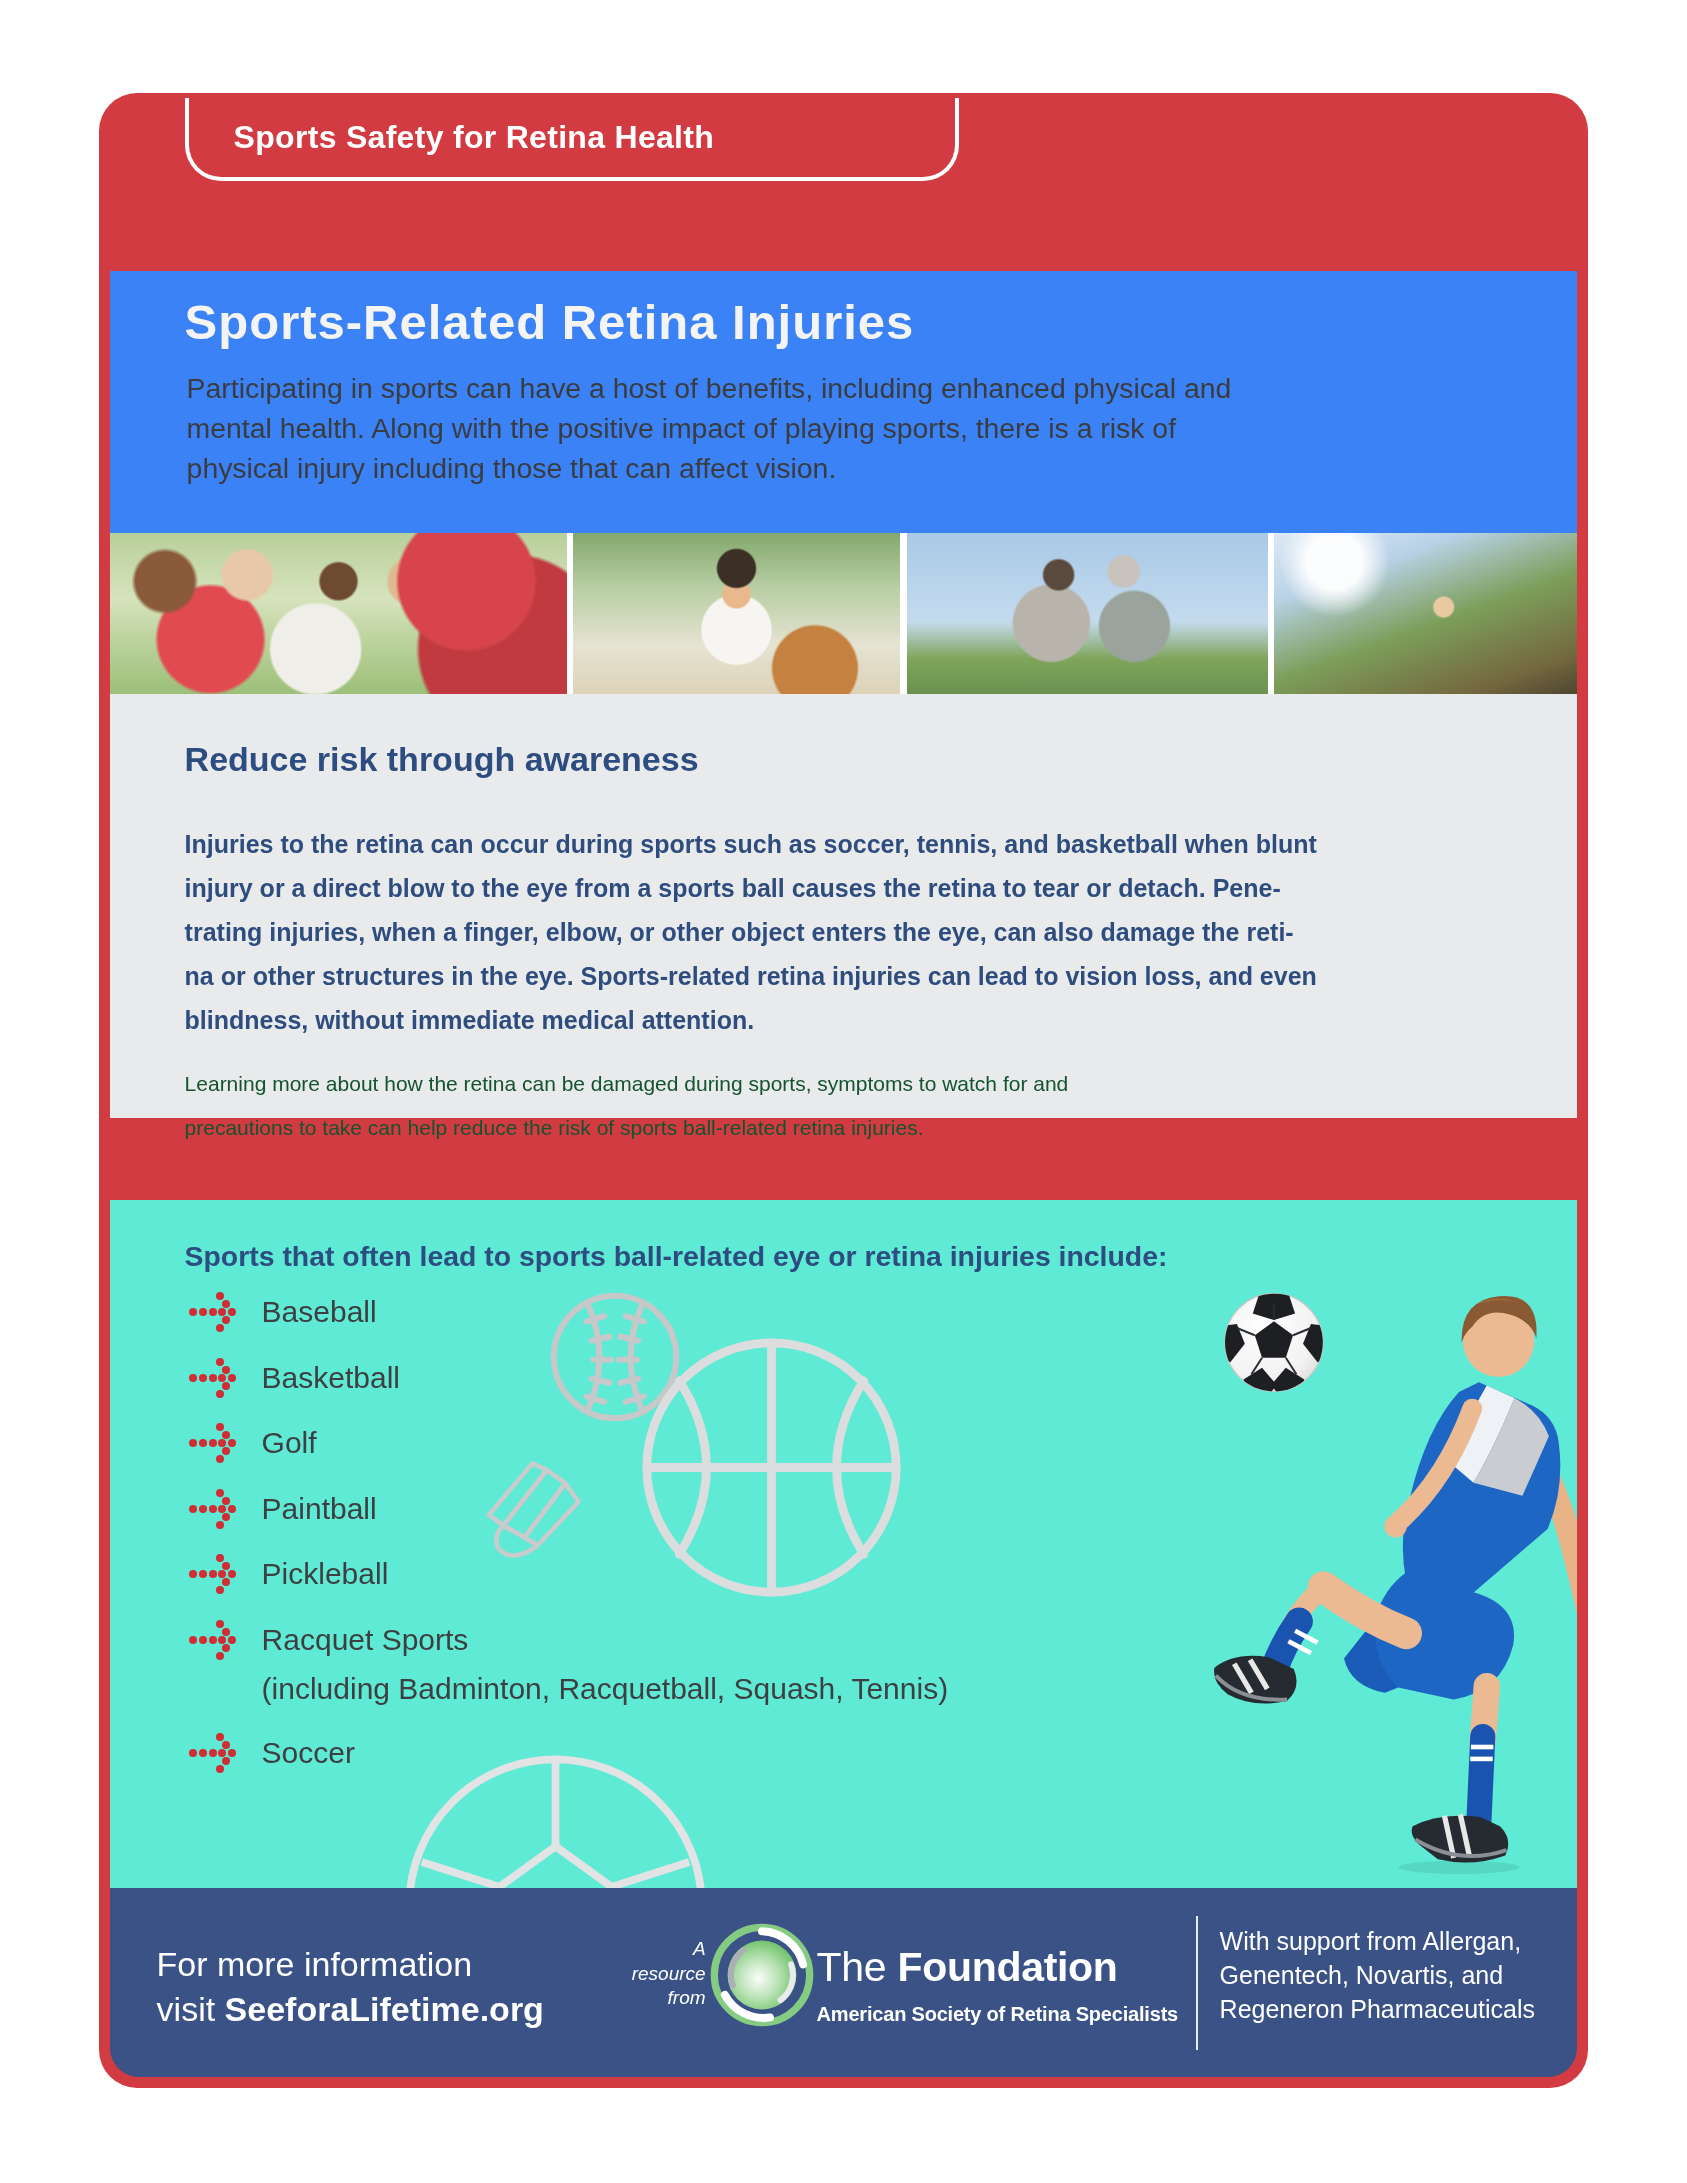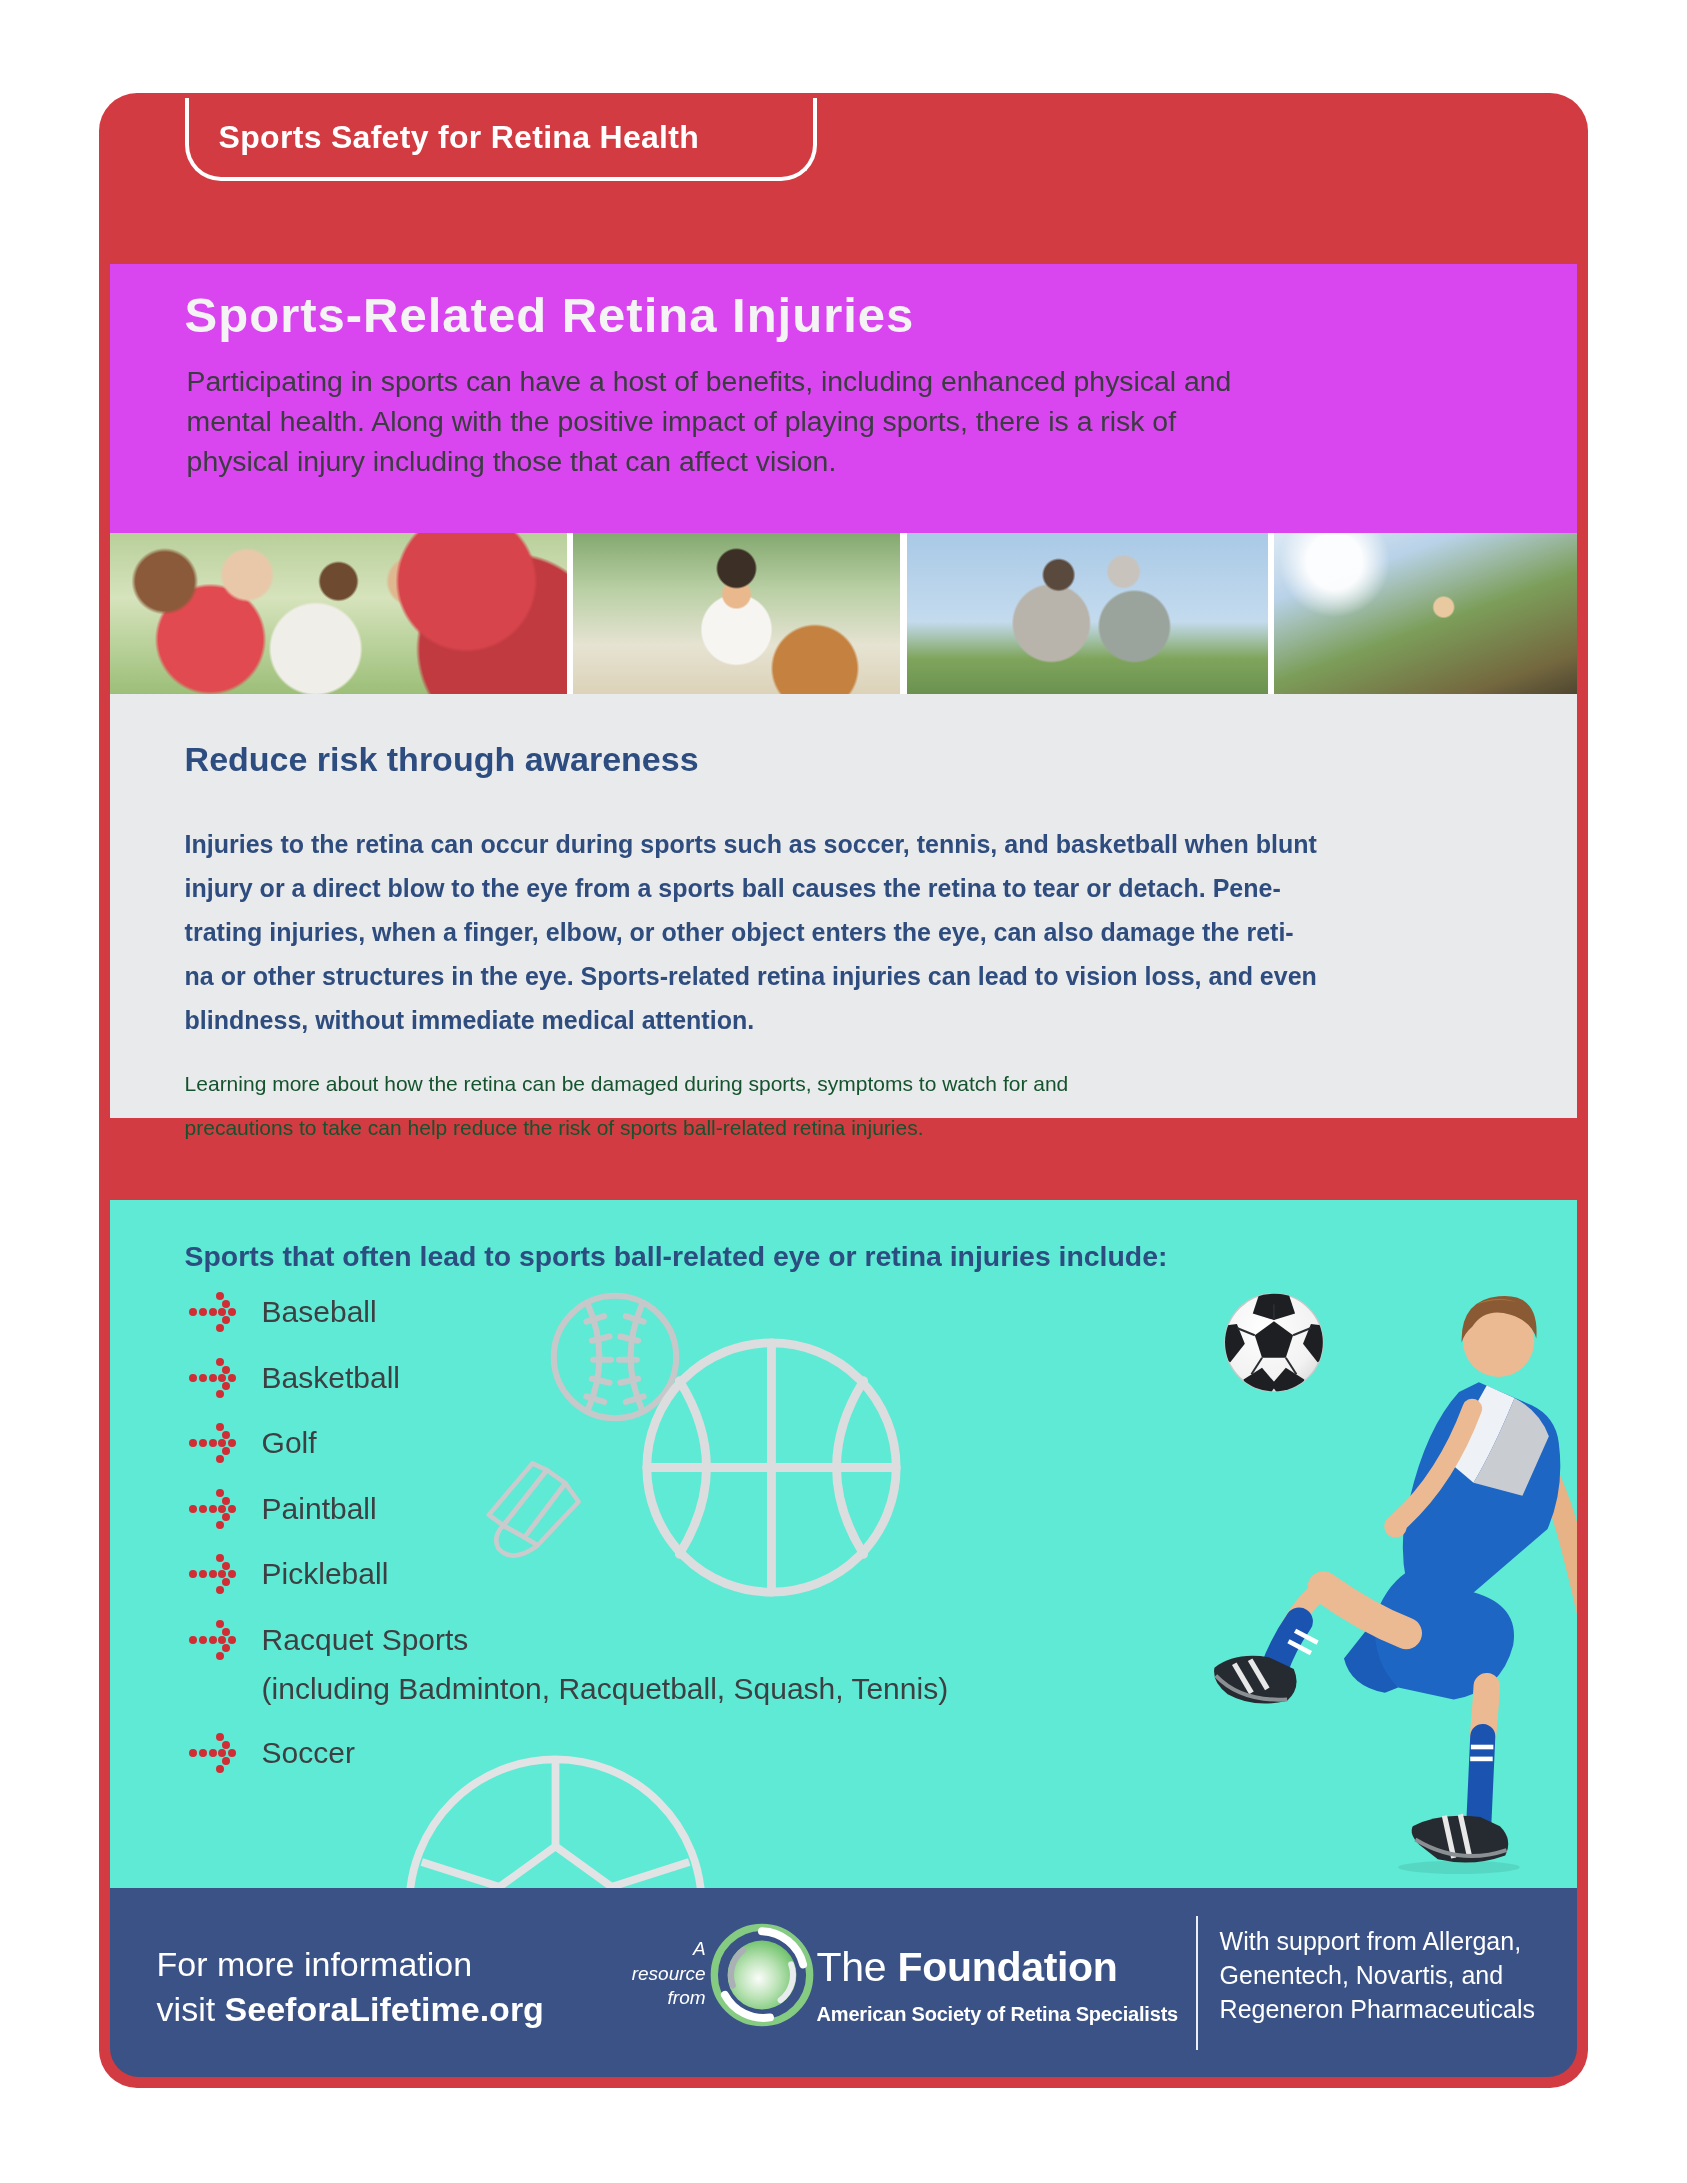--- a/index.html
+++ b/index.html
@@ -18,30 +18,30 @@
   }
   .inner{
     position:absolute;left:10.6px;top:0;width:1467px;height:1984px;
     overflow:hidden;
     border-bottom-left-radius:29px;border-bottom-right-radius:29px;
   }
 
   
   .band-header{position:absolute;left:0;right:0;top:0;height:171px;}
   .tab{
-    position:absolute;left:75px;top:5.3px;width:632px;height:83px;
+    position:absolute;left:75px;top:5.3px;width:774px;height:83px;
     border:4.6px solid #ffffff;border-top:none;
     border-bottom-left-radius:36px;border-bottom-right-radius:36px;
     box-sizing:border-box;
-    display:flex;align-items:center;padding-left:30px;
+    display:flex;align-items:center;padding-left:45px;
   }
   .tab-title{color:#ffffff;font-size:32px;font-weight:700;letter-spacing:0.3px;white-space:nowrap;}
 
   
-  .band-hero{position:absolute;left:0;right:0;top:171px;height:269px;background:#d946ef;}
+  .band-hero{position:absolute;left:0;right:0;top:178px;height:269px;background:#3b82f6;}
   .hero-title{
     position:absolute;left:75px;top:22.5px;
     font-size:49px;font-weight:700;color:#f4f4f5;letter-spacing:1px;white-space:nowrap;
   }
   .hero-par{position:absolute;left:77px;top:97px;}
   .hero-line{font-size:28.4px;color:#3a3c40;line-height:40px;white-space:nowrap;}
 
   
   .band-photos{
     position:absolute;left:0;right:0;top:440px;height:161px;background:#ffffff;

